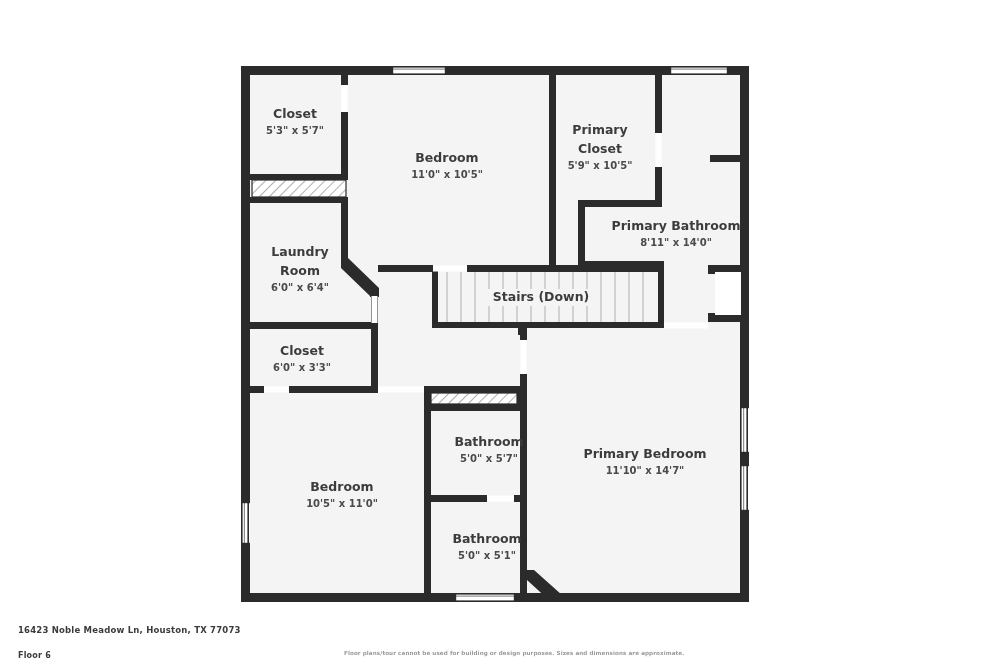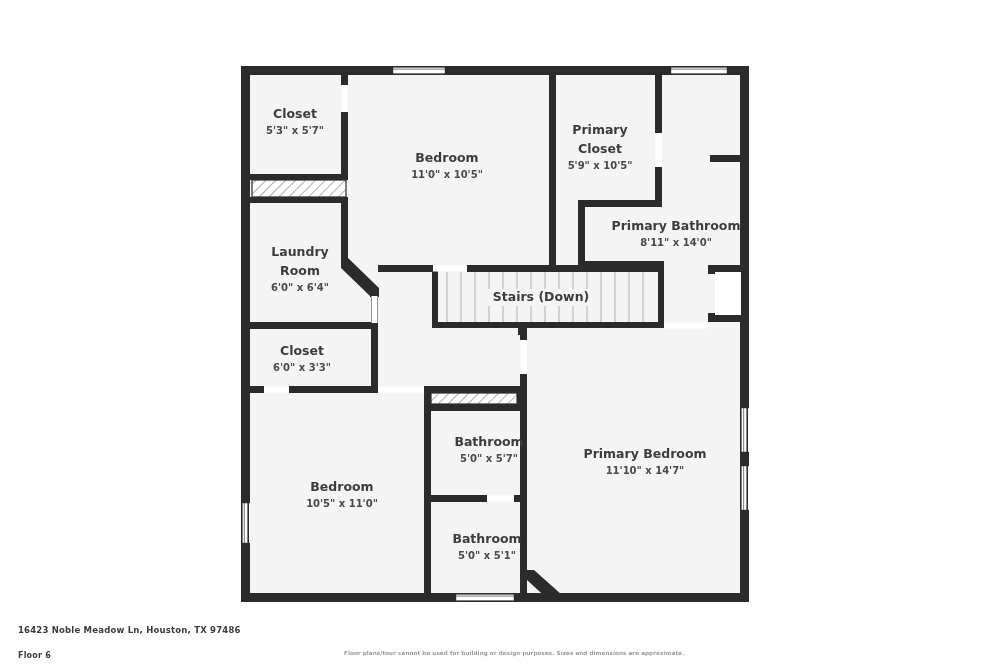--- a/index.html
+++ b/index.html
@@ -327,15 +327,15 @@
       </g>
 
       <g>
         <rect x="488" y="289" width="108" height="17" fill="#f4f4f4"></rect>
         <text class="stairs-label" x="541" y="301">Stairs (Down)</text>
       </g>
     </g>
   </svg>
 </div>
 
-<div class="footer-address">16423 Noble Meadow Ln, Houston, TX 97486</div>
+<div class="footer-address">16423 Noble Meadow Ln, Houston, TX 77073</div>
 <div class="footer-floor">Floor 6</div>
 <div class="footer-disclaimer">Floor plans/tour cannot be used for building or design purposes. Sizes and dimensions are approximate.</div>
 
 </body></html>

